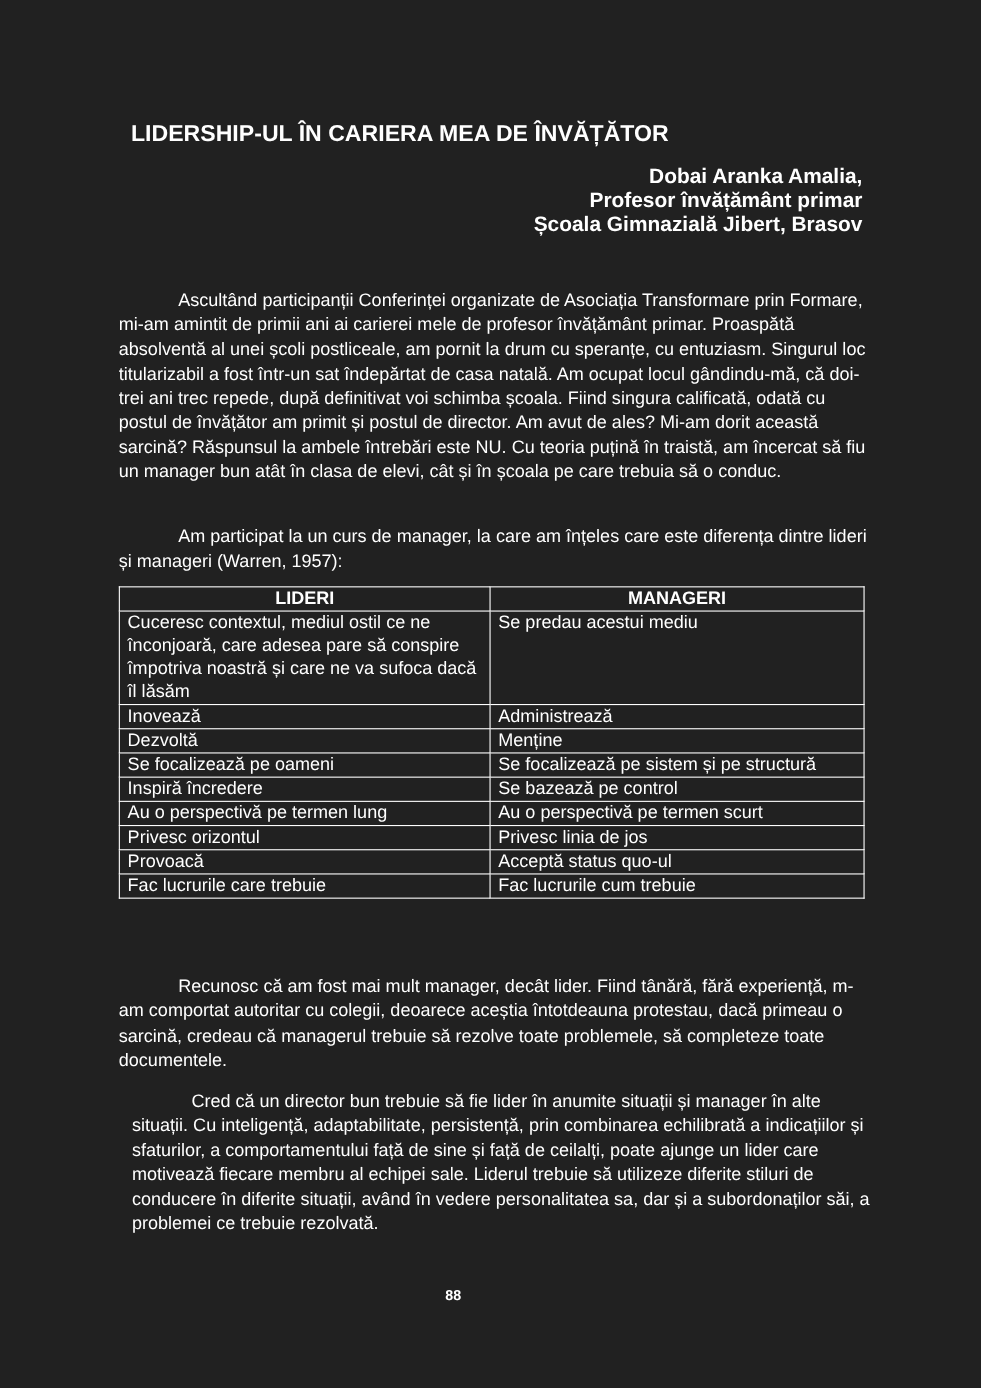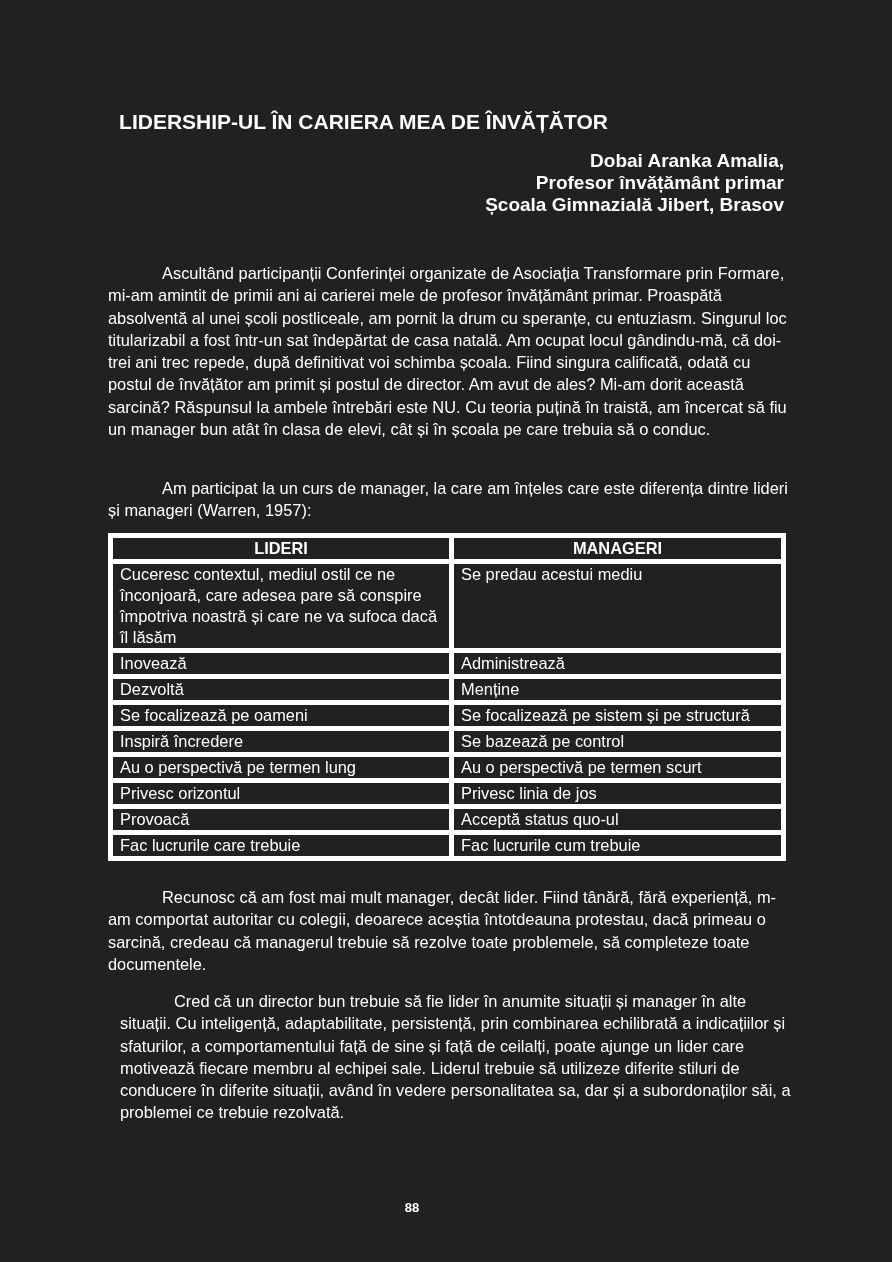--- a/index.html
+++ b/index.html
@@ -53,35 +53,35 @@
 
   .cmp-table {
     position: absolute;
     top: 533px;
     left: 108px;
     width: 678px;
     border-collapse: collapse;
     font-size: 16.4px;
   }
   .cmp-table th, .cmp-table td {
-    border: 5px solid #ffffff;
+    border: 1px solid #ffffff;
     padding: 0 7px;
     line-height: 21px;
     vertical-align: top;
     text-align: left;
   }
   .cmp-table th {
     text-align: center;
     font-weight: bold;
     height: 20px;
   }
   .cmp-table td.col-left { width: 322px; }
   .page-number {
     position: absolute;
-    top: 1200px;
+    top: 1170px;
     left: 0;
     width: 824px;
     text-align: center;
     font-weight: bold;
     font-size: 13px;
   }
 </style>
 </head>
 <body>
 

